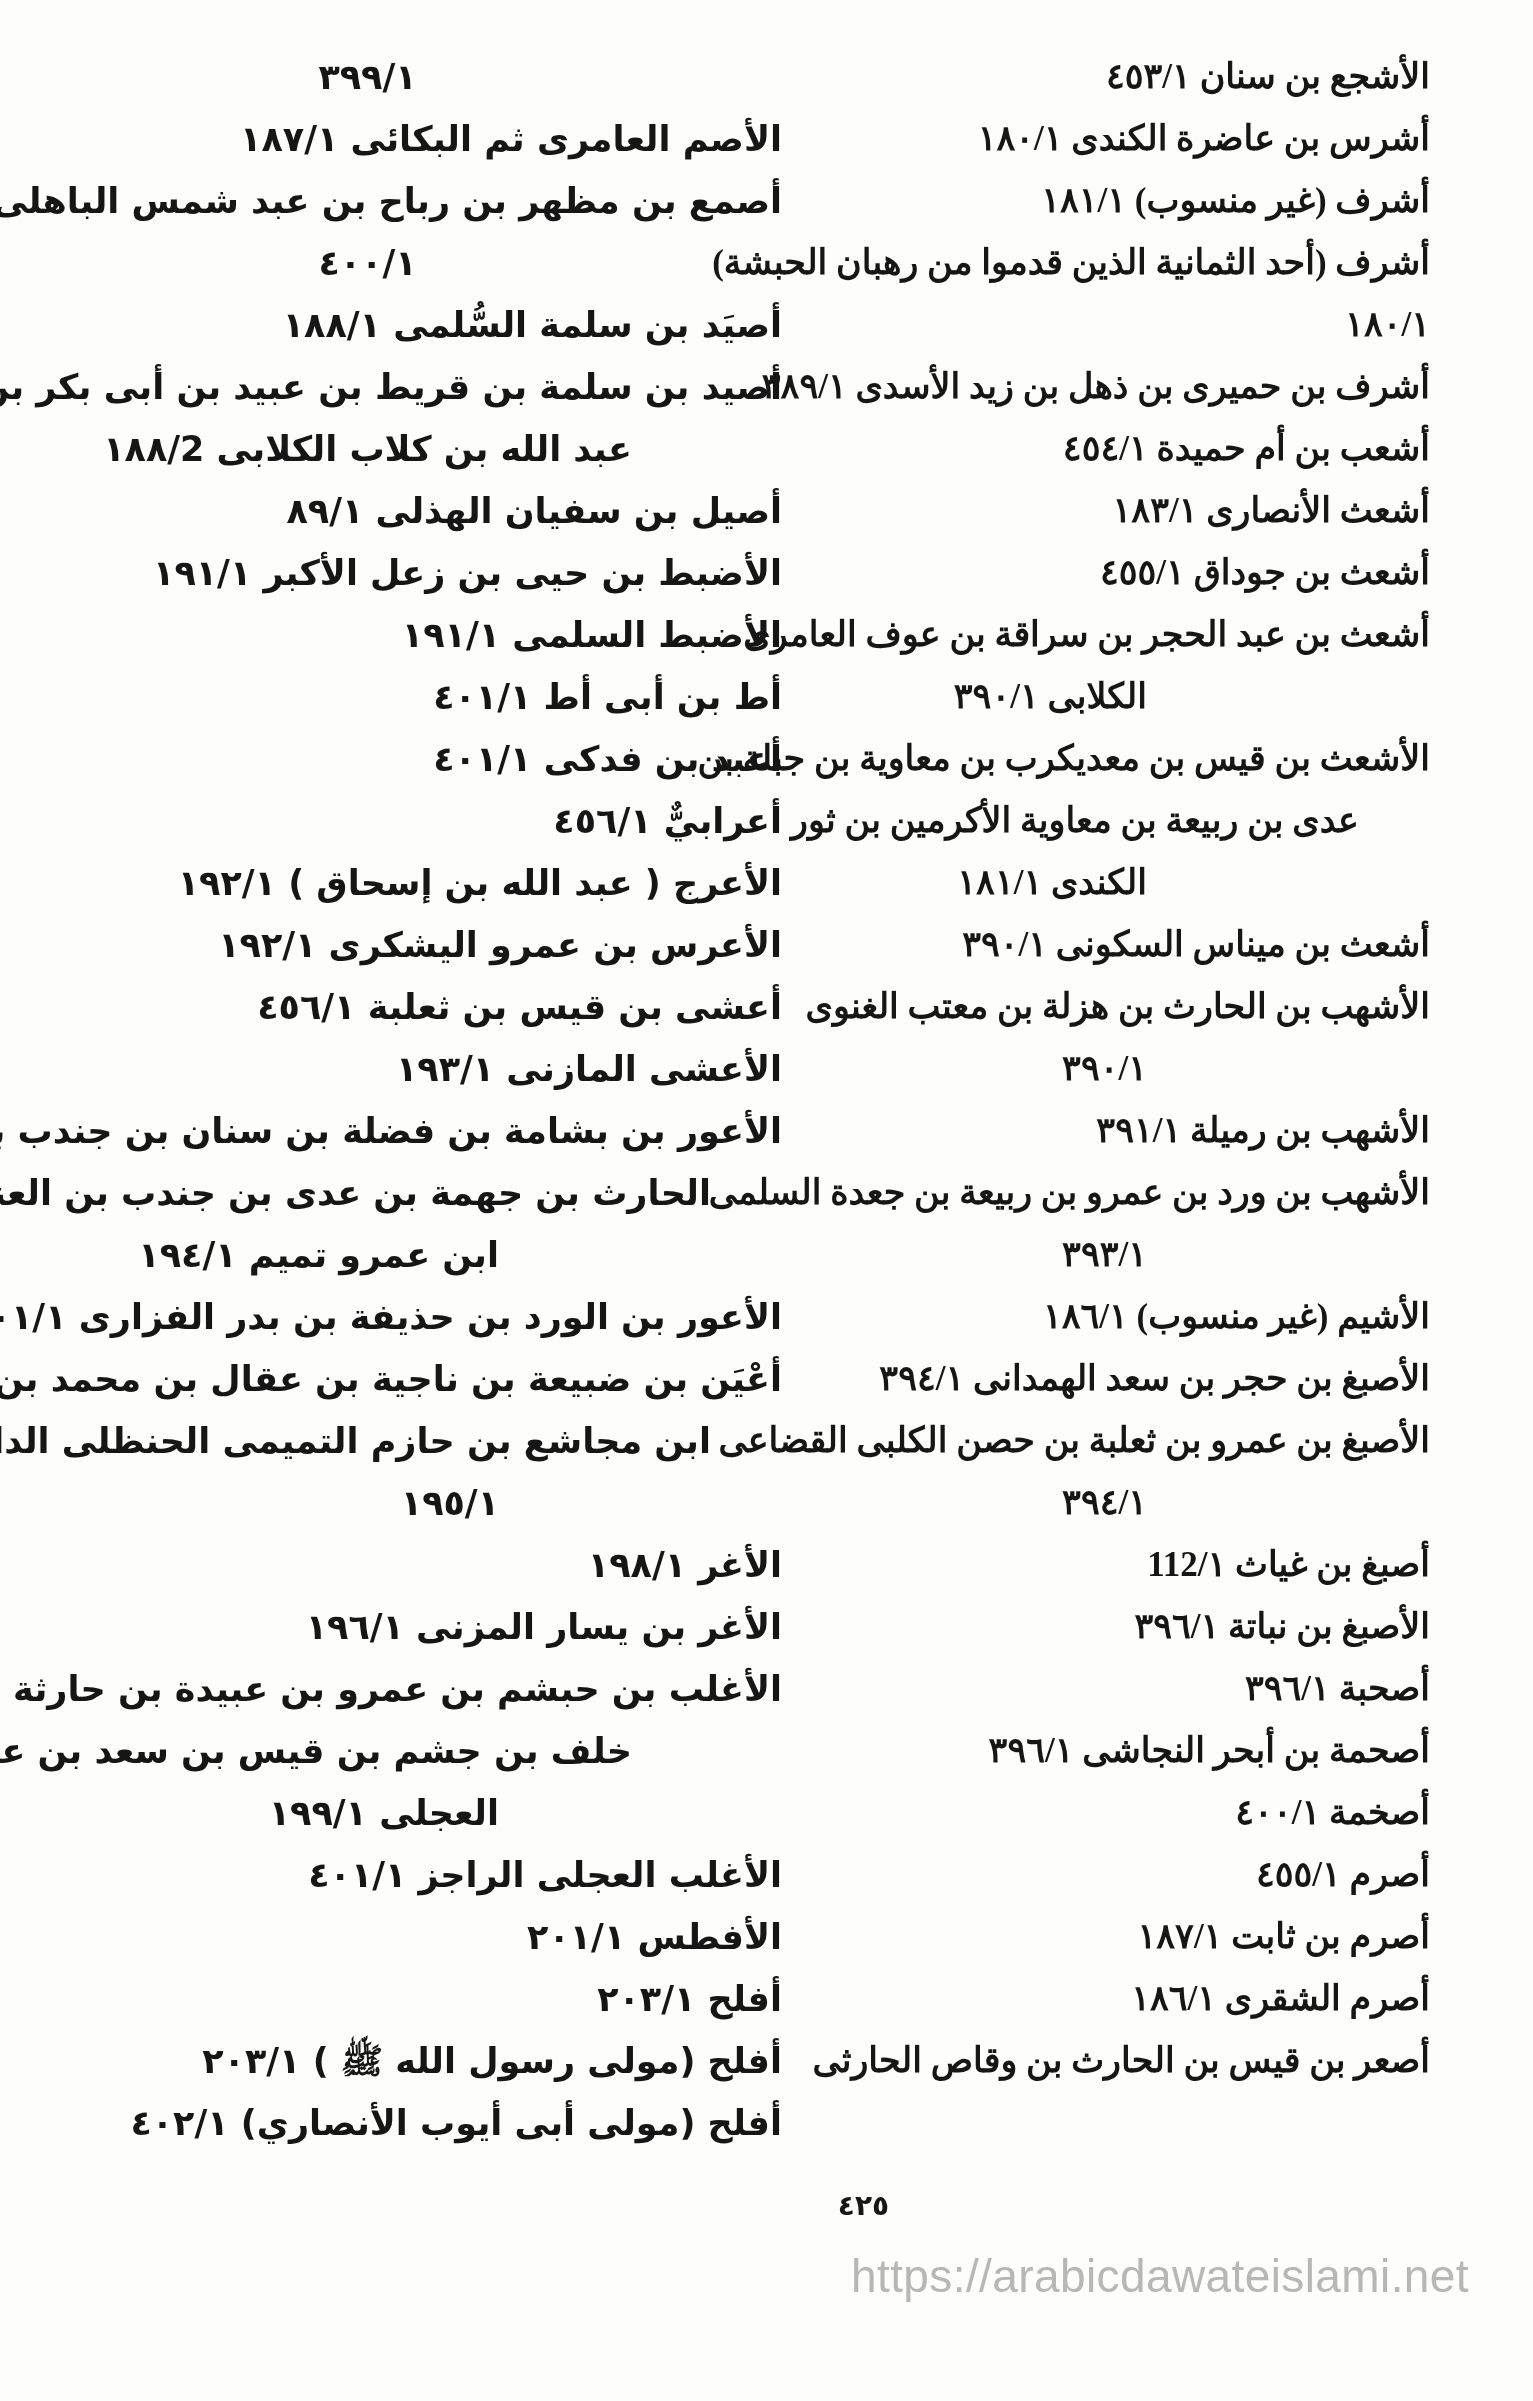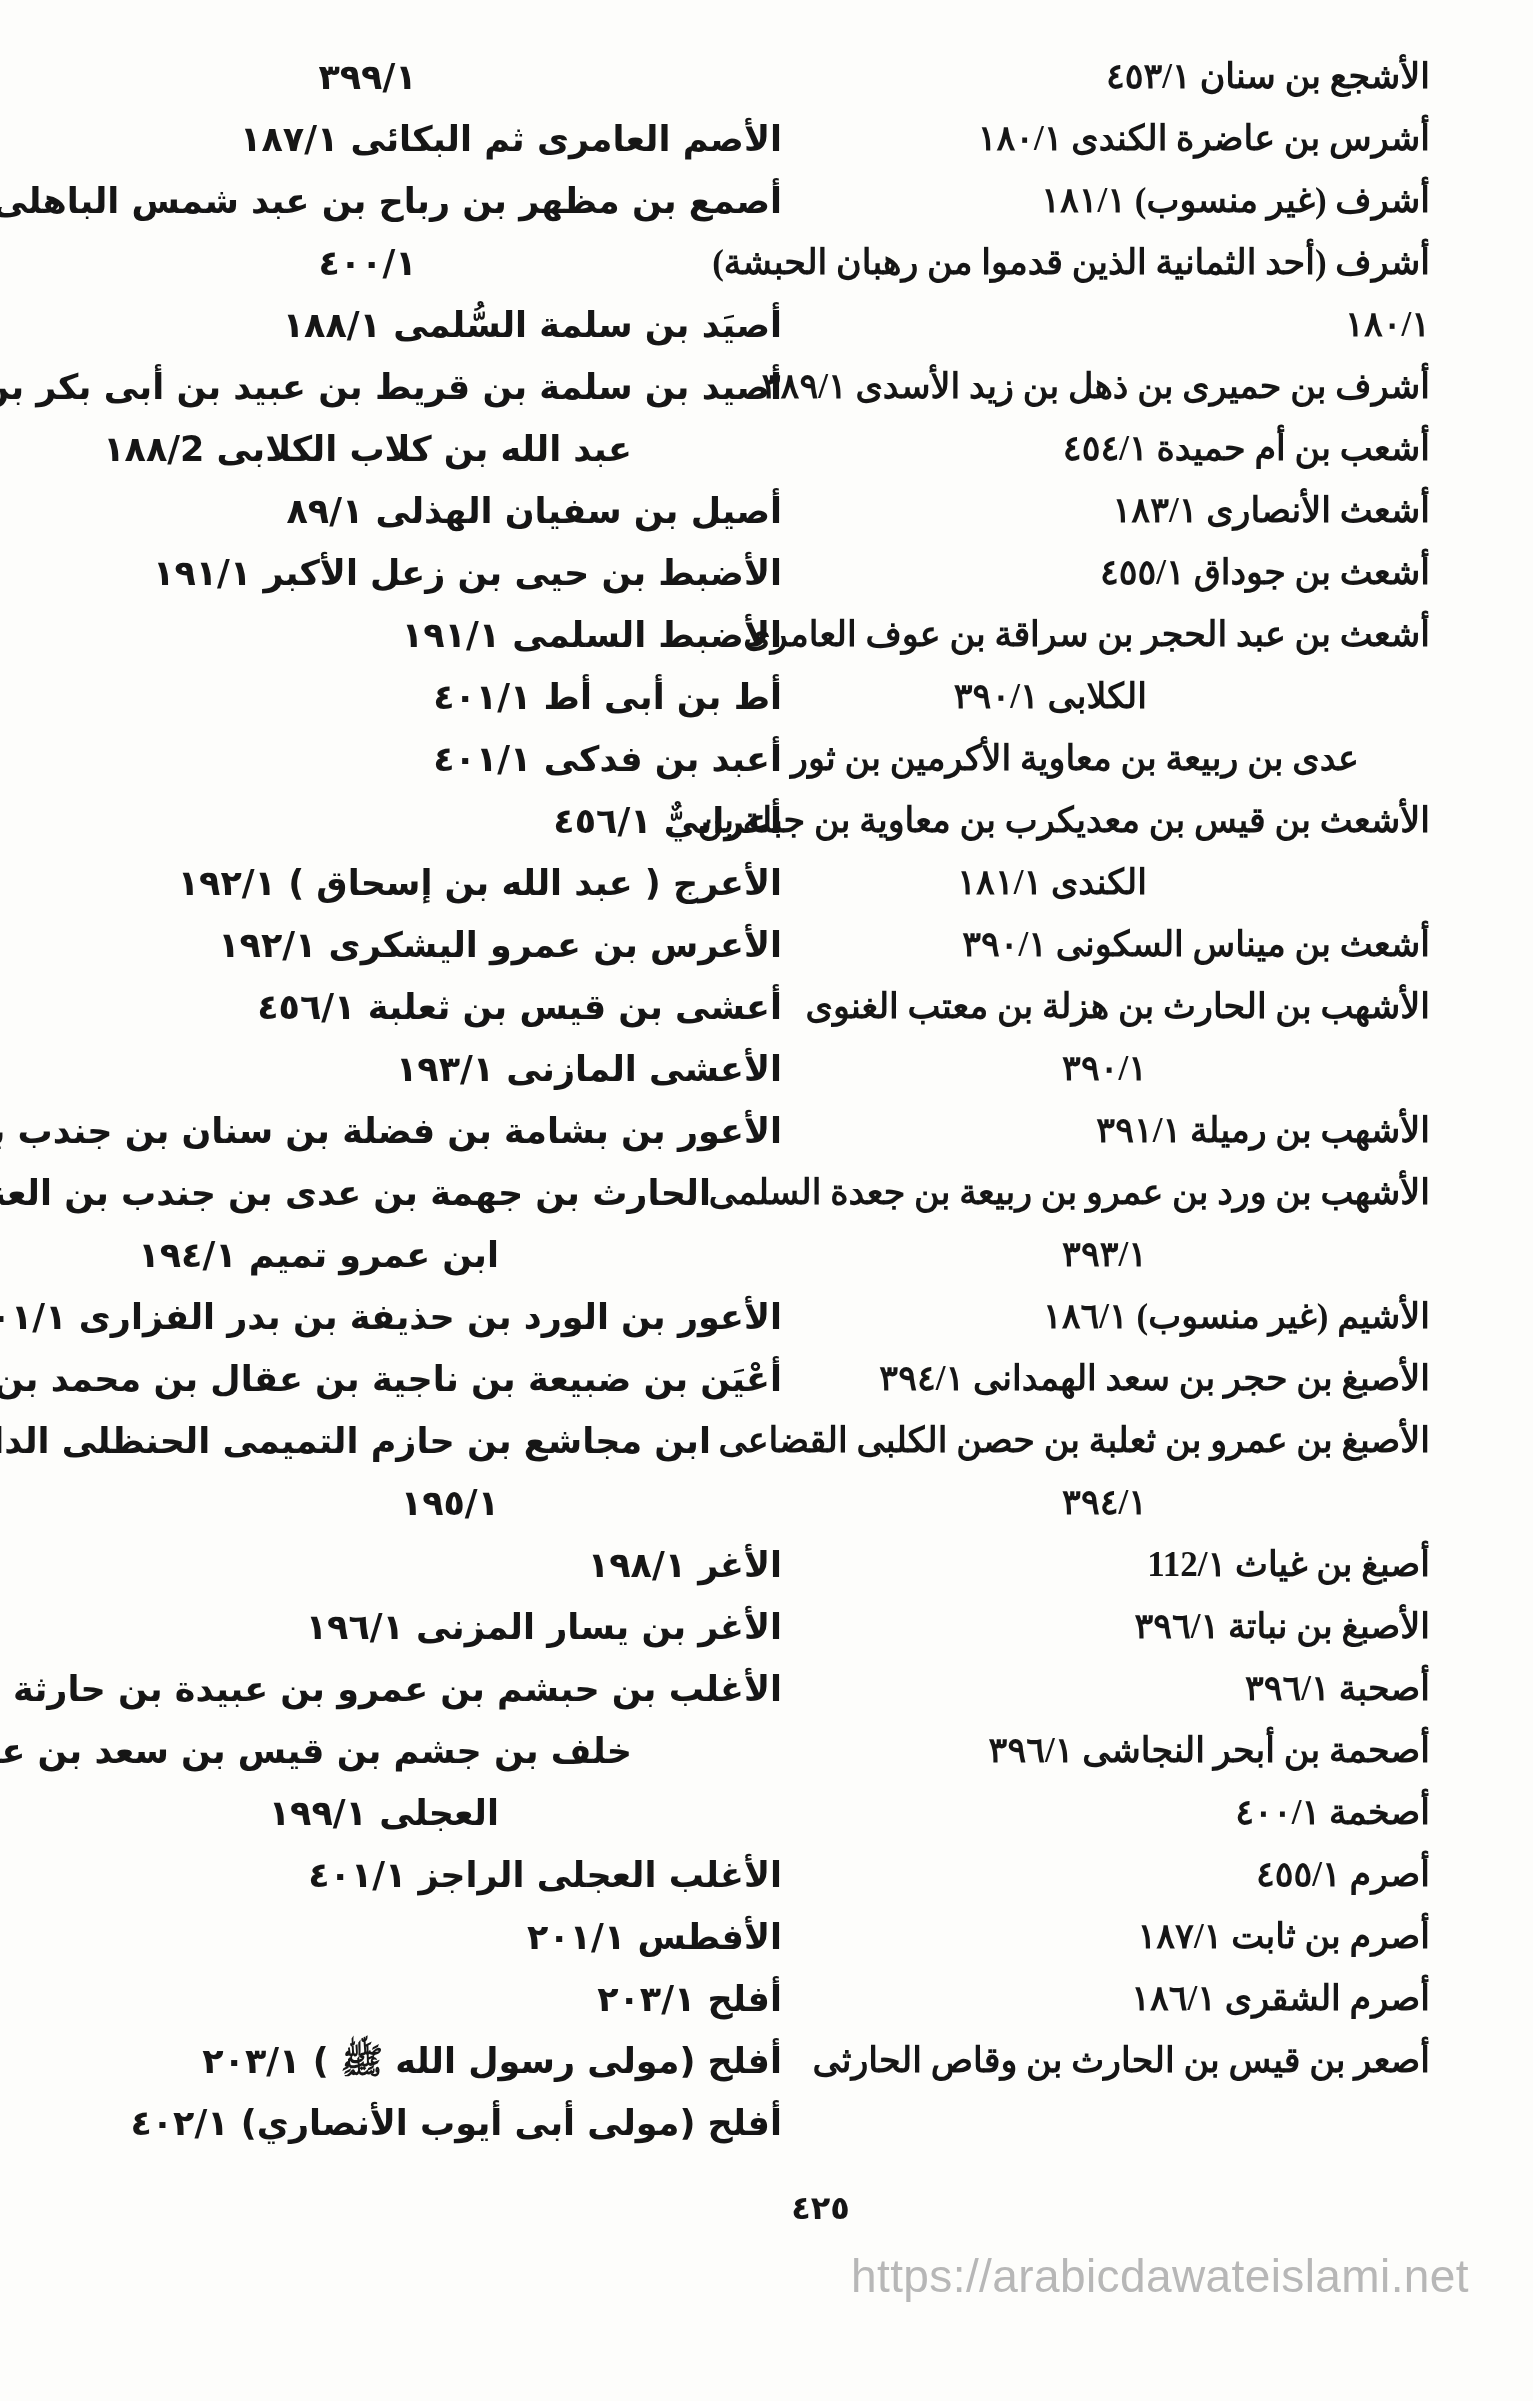--- a/index.html
+++ b/index.html
@@ -38,25 +38,25 @@
     font-weight: bold;
     white-space: nowrap;
     text-align: right;
   }
   .index-line[data-indent="1"] { padding-right: 71px; }
   .index-line[data-indent="2"] { padding-right: 150px; text-align: center; }
   .index-line[data-indent="3"] { padding-right: 283px; }
   .page-number {
     position: absolute;
     top: 2189px;
-    left: 767px;
+    left: 810px;
     width: 177px;
     margin-left: -35px;
     text-align: center;
-    font-size: 32px;
+    font-size: 28px;
     font-weight: bold;
     direction: rtl;
   }
   .watermark {
     position: absolute;
     top: 2249px;
     left: 851px;
     font-family: "Liberation Sans", sans-serif;
     font-size: 46px;
     font-weight: normal;
@@ -75,22 +75,22 @@
       <div class="index-line" data-indent="0">أشرس بن عاضرة الكندى ١٨٠/١</div>
       <div class="index-line" data-indent="0">أشرف (غير منسوب) ١٨١/١</div>
       <div class="index-line" data-indent="0">أشرف (أحد الثمانية الذين قدموا من رهبان الحبشة)</div>
       <div class="index-line" data-indent="0">١٨٠/١</div>
       <div class="index-line" data-indent="0">أشرف بن حميرى بن ذهل بن زيد الأسدى ٣٨٩/١</div>
       <div class="index-line" data-indent="0">أشعب بن أم حميدة ٤٥٤/١</div>
       <div class="index-line" data-indent="0">أشعث الأنصارى ١٨٣/١</div>
       <div class="index-line" data-indent="0">أشعث بن جوداق ٤٥٥/١</div>
       <div class="index-line" data-indent="0">أشعث بن عبد الحجر بن سراقة بن عوف العامرى</div>
       <div class="index-line" data-indent="3">الكلابى ٣٩٠/١</div>
+      <div class="index-line" data-indent="0">الأشعث بن قيس بن معديكرب بن معاوية بن جبلة بن</div>
       <div class="index-line" data-indent="1">عدى بن ربيعة بن معاوية الأكرمين بن ثور</div>
-      <div class="index-line" data-indent="0">الأشعث بن قيس بن معديكرب بن معاوية بن جبلة بن</div>
       <div class="index-line" data-indent="3">الكندى ١٨١/١</div>
       <div class="index-line" data-indent="0">أشعث بن ميناس السكونى ٣٩٠/١</div>
       <div class="index-line" data-indent="0">الأشهب بن الحارث بن هزلة بن معتب الغنوى</div>
       <div class="index-line" data-indent="3">٣٩٠/١</div>
       <div class="index-line" data-indent="0">الأشهب بن رميلة ٣٩١/١</div>
       <div class="index-line" data-indent="0">الأشهب بن ورد بن عمرو بن ربيعة بن جعدة السلمى</div>
       <div class="index-line" data-indent="3">٣٩٣/١</div>
       <div class="index-line" data-indent="0">الأشيم (غير منسوب) ١٨٦/١</div>
       <div class="index-line" data-indent="0">الأصبغ بن حجر بن سعد الهمدانى ٣٩٤/١</div>
       <div class="index-line" data-indent="0">الأصبغ بن عمرو بن ثعلبة بن حصن الكلبى القضاعى</div>

